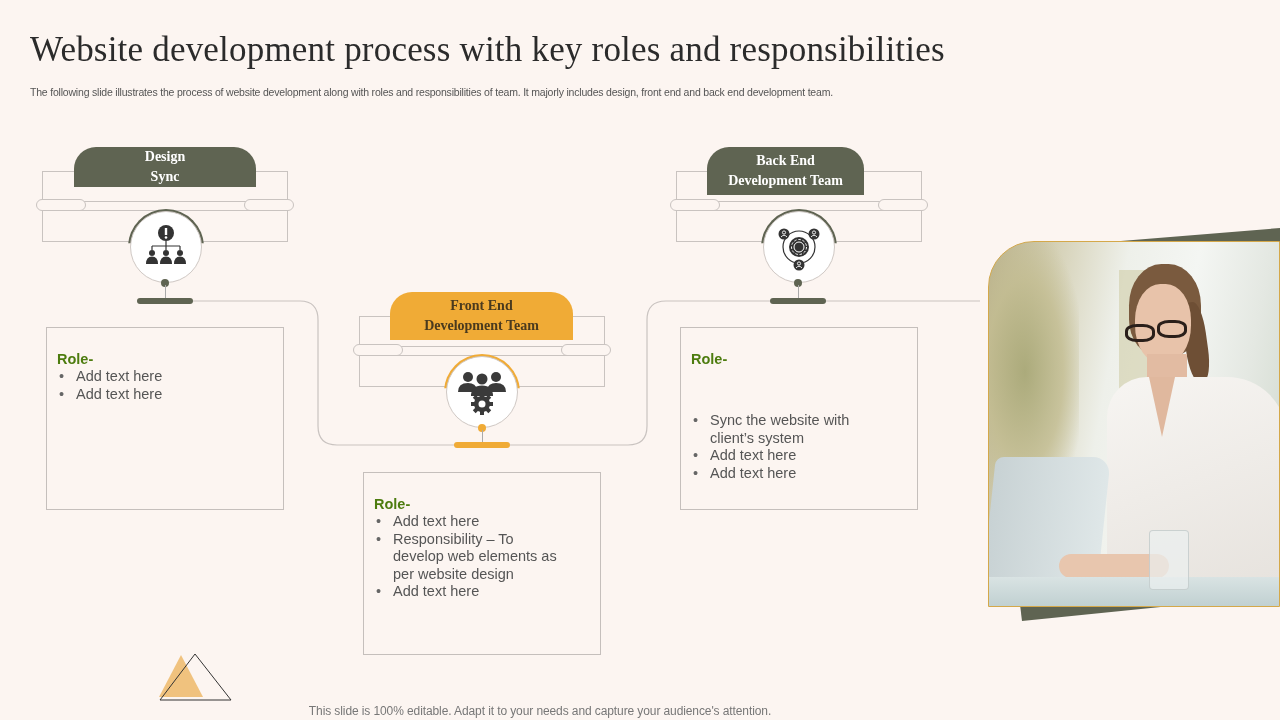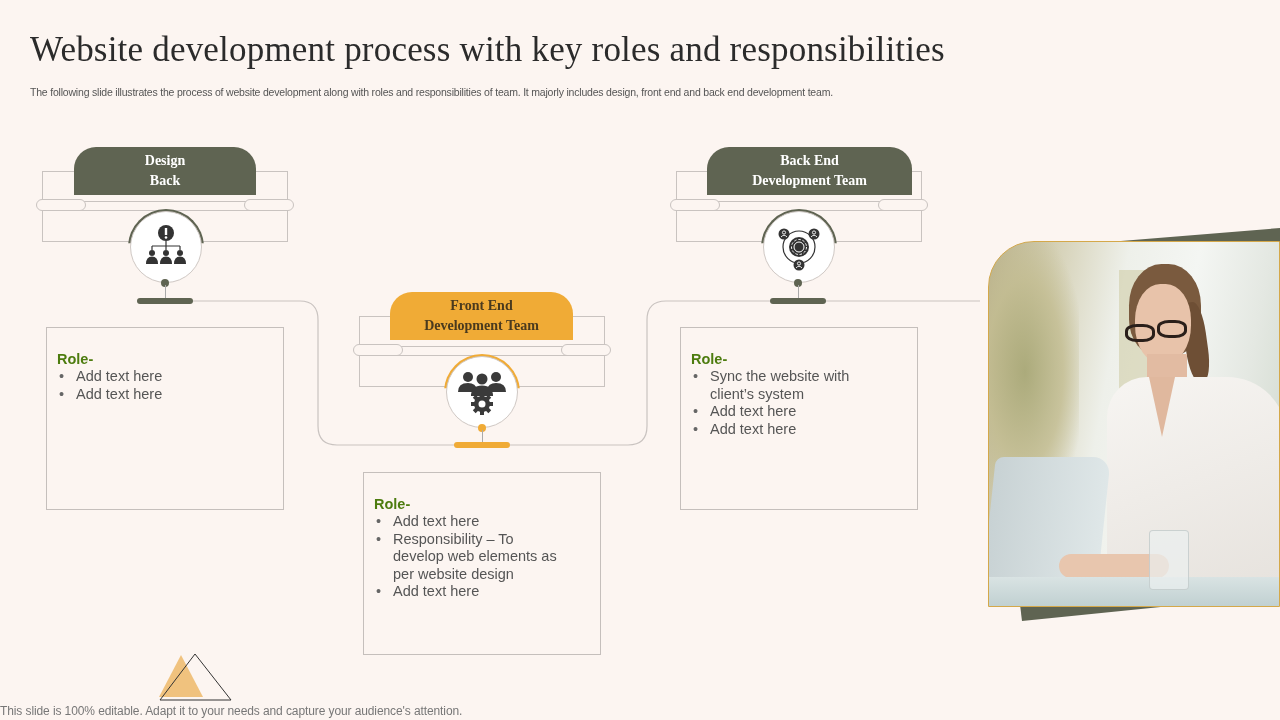--- a/index.html
+++ b/index.html
@@ -16,43 +16,43 @@
   .icon-circle { position:absolute; width:72px; height:72px; border-radius:50%; background:#fff; border:1.5px solid #cfc8c4; display:flex; align-items:center; justify-content:center; }
   .icon-arc { position:absolute; border-radius:50%; border:4px solid transparent; }
   .stem { position:absolute; width:1px; background:#aaa; }
   .dot { position:absolute; width:8px; height:8px; border-radius:50%; }
   .bar { position:absolute; height:6px; border-radius:3px; }
   .role-box { position:absolute; border:1px solid #c5bfbc; background:#fcf5f1; padding:22px 10px 10px 10px; }
   .role-title { font-weight:bold; font-size:14.5px; color:#4d7c0f; line-height:18px; }
   .role-list { list-style:none; font-size:14.5px; color:#555; line-height:17.5px; }
   .role-list li { position:relative; padding-left:19px; }
   .role-list li::before { content:"•"; position:absolute; left:2px; top:0; color:#666; }
-  .footer { position:absolute; left:0; width:1080px; top:704px; font-size:12px; color:#777; letter-spacing:-0.1px; }
+  .footer { position:absolute; left:0; width:1080px; top:704px; text-align:center; font-size:12px; color:#777; letter-spacing:-0.1px; }
   svg.conn { position:absolute; left:0; top:0; }
 </style>
 </head>
 <body>
 
 <div class="title">Website development process with key roles and responsibilities</div>
 <div class="subtitle">The following slide illustrates the process of website development along with roles and responsibilities of team. It majorly includes design, front end and back end development team.</div>
 
 <svg class="conn" width="1280" height="720">
   <path d="M 193 301 L 300 301 Q 318 301 318 320 L 318 426 Q 318 445 337 445 L 455 445" fill="none" stroke="#c9c3c0" stroke-width="1.2"></path>
   <path d="M 508 445 L 628 445 Q 647 445 647 426 L 647 320 Q 647 301 666 301 L 770 301" fill="none" stroke="#c9c3c0" stroke-width="1.2"></path>
   <path d="M 826 301 L 980 301" fill="none" stroke="#c9c3c0" stroke-width="1.2"></path>
 </svg>
 
 <div>
   <div class="bracket" style="left:42px;top:171px;width:246px;height:31px;"></div>
   <div class="notch" style="left:36px;top:199px;width:50px;"></div>
   <div class="notch" style="left:244px;top:199px;width:50px;"></div>
   <div class="bracket" style="left:42px;top:210px;width:246px;height:32px;"></div>
-  <div class="pill-tab dark" style="left:74px;top:147px;width:182px;height:48px;">
+  <div class="pill-tab dark" style="left:74px;top:147px;width:182px;height:40px;">
     <span>Design</span>
-    <span>Back</span>
+    <span>Sync</span>
   </div>
   <div class="icon-arc" style="left:128px;top:209px;width:76px;height:76px;border-top-color:#5f6452;border-left-color:#5f6452;border-right-color:#5f6452;transform:rotate(0deg);clip-path:inset(0 0 55% 0);"></div>
   <div class="icon-circle" style="left:130px;top:211px;">
     <svg width="46" height="46" viewBox="0 0 46 46">
       <circle cx="23" cy="9" r="8" fill="#333"></circle>
       <rect x="21.8" y="4" width="2.4" height="7" fill="#fff"></rect>
       <circle cx="23" cy="13.5" r="1.3" fill="#fff"></circle>
       <path d="M23 17 V22 M9 22 H37 M9 22 V26 M23 22 V26 M37 22 V26" stroke="#333" stroke-width="1.2" fill="none"></path>
       <g fill="#333">
         <circle cx="9" cy="29" r="3"></circle>
@@ -119,21 +119,21 @@
       <li>Add text here</li>
     </ul>
   </div>
 </div>
 
 <div>
   <div class="bracket" style="left:676px;top:171px;width:246px;height:31px;"></div>
   <div class="notch" style="left:670px;top:199px;width:50px;"></div>
   <div class="notch" style="left:878px;top:199px;width:50px;"></div>
   <div class="bracket" style="left:676px;top:210px;width:246px;height:32px;"></div>
-  <div class="pill-tab dark" style="left:707px;top:147px;width:205px;height:48px;">
+  <div class="pill-tab dark" style="left:707px;top:147px;width:157px;height:48px;">
     <span>Back End</span>
     <span>Development Team</span>
   </div>
   <div class="icon-arc" style="left:761px;top:209px;width:76px;height:76px;border-top-color:#5f6452;border-left-color:#5f6452;border-right-color:#5f6452;clip-path:inset(0 0 55% 0);"></div>
   <div class="icon-circle" style="left:763px;top:211px;">
     <svg width="48" height="48" viewBox="0 0 48 48">
       <circle cx="24" cy="24" r="16" fill="none" stroke="#333" stroke-width="1.2"></circle>
       <g transform="translate(24,24)" fill="#333">
         <circle r="10"></circle>
         <g fill="none" stroke="#fff" stroke-width="1">
@@ -156,21 +156,21 @@
       </g>
     </svg>
   </div>
   <div class="dot" style="left:794px;top:279px;background:#5f6452;"></div>
   <div class="stem" style="left:798px;top:285px;height:14px;"></div>
   <div class="bar" style="left:770px;top:298px;width:56px;background:#5f6452;"></div>
 
   <div class="role-box" style="left:680px;top:327px;width:238px;height:183px;">
     <div class="role-title">Role-</div>
     <ul class="role-list">
-      <li style="padding-right:50px;">Sync the website with client’s system</li>
+      <li style="padding-right:50px;margin-top:44px;">Sync the website with client’s system</li>
       <li>Add text here</li>
       <li>Add text here</li>
     </ul>
   </div>
 </div>
 
 <div>
   <svg class="abs" style="left:970px;top:225px;" width="310" height="400" viewBox="0 0 310 400">
     <path d="M 40 25 L 310 3 L 310 370 L 52 396 L 20 130 Q 16 60 40 25 Z" fill="#5f6452"></path>
   </svg>

